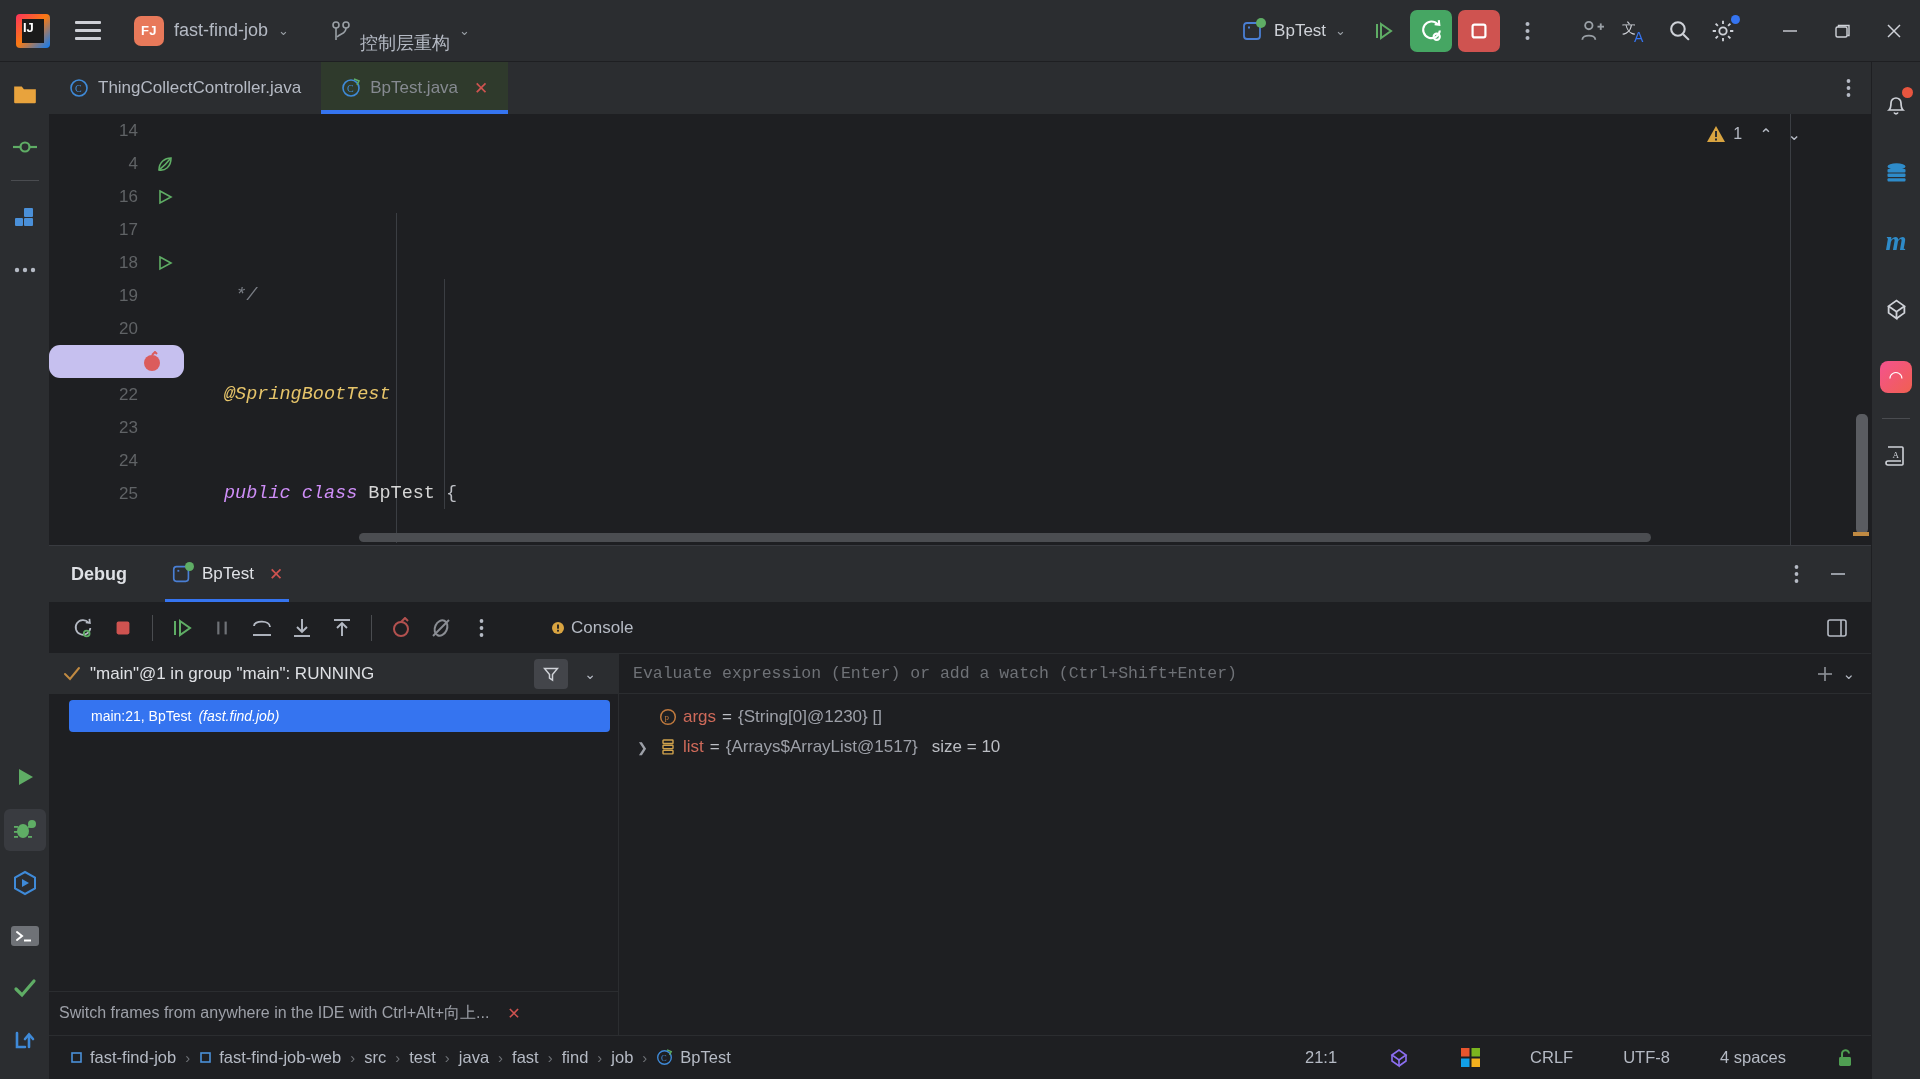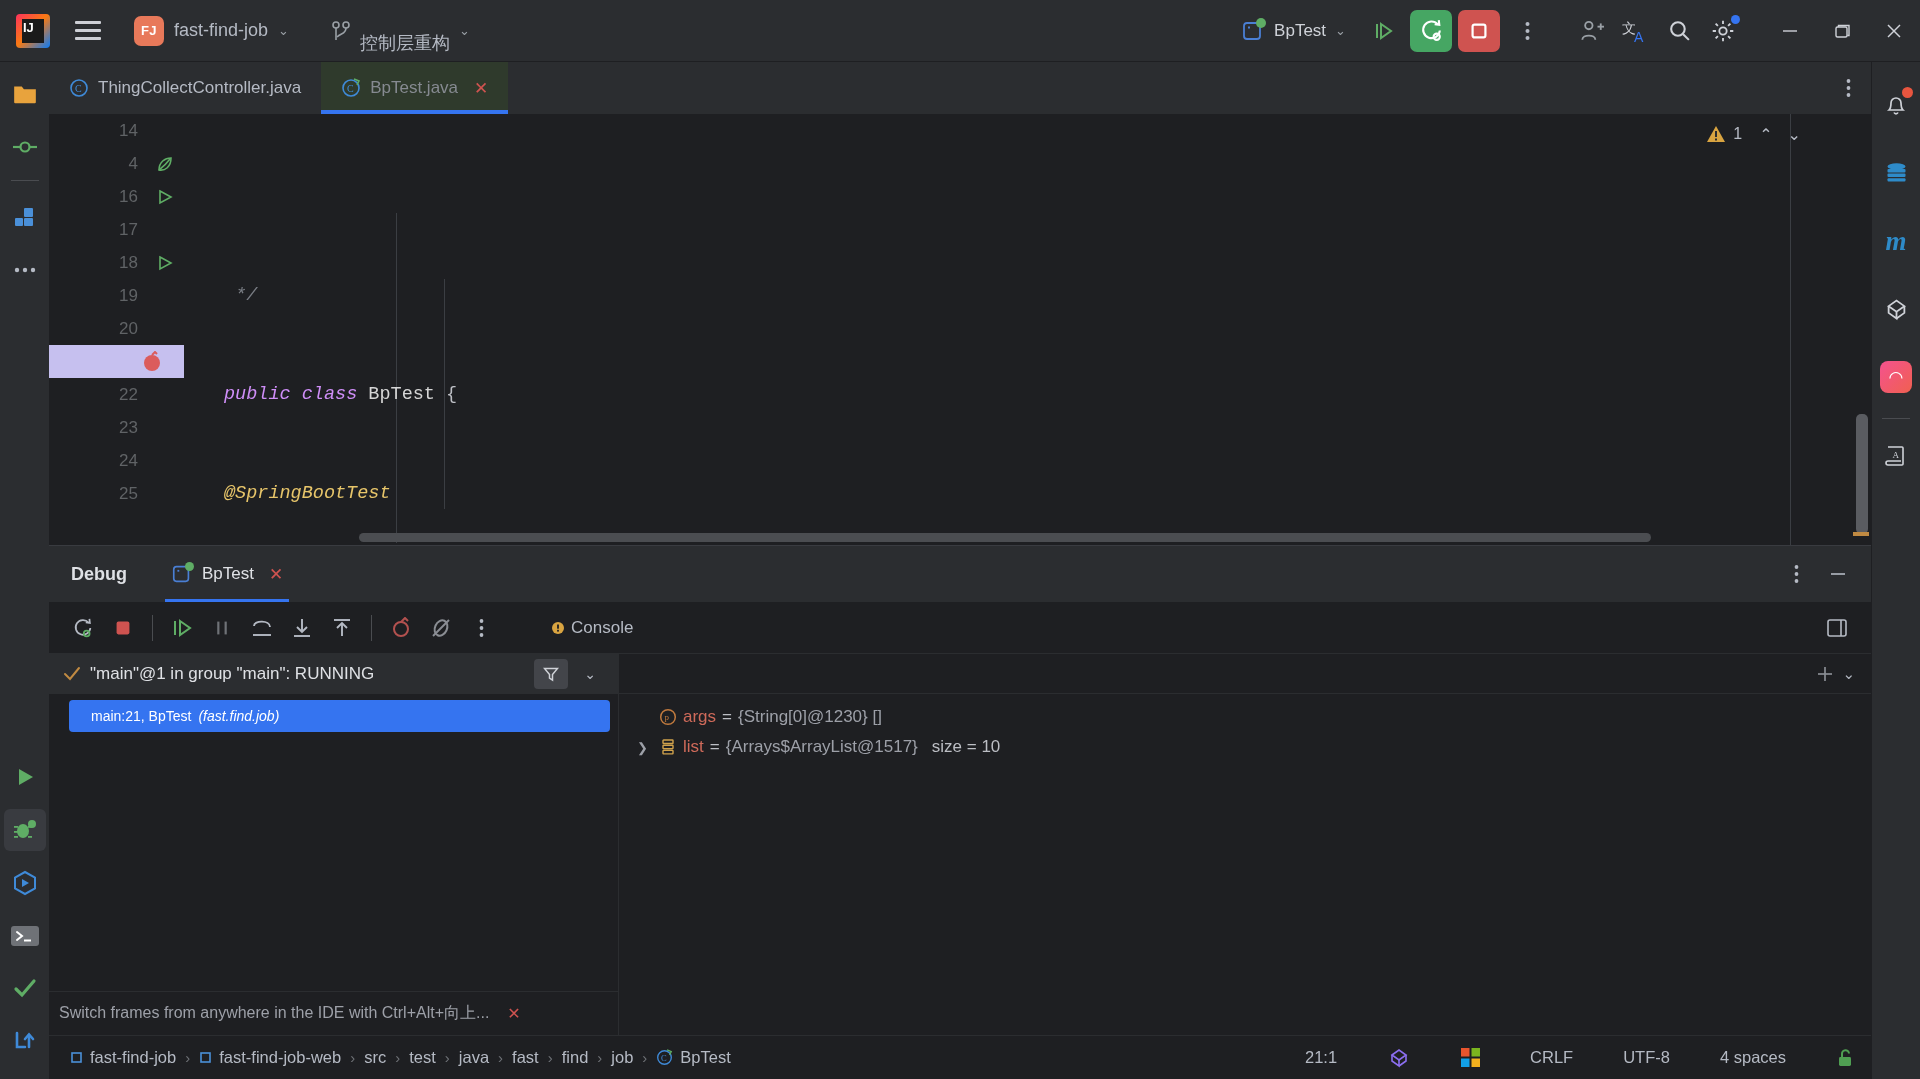--- a/index.html
+++ b/index.html
@@ -438,21 +438,21 @@
             </span>
           </div>
           <div class="gut-row">
             <span class="gut-num">19</span>
               <span class="gut-mark"></span>
           </div>
           <div class="gut-row">
             <span class="gut-num">20</span>
               <span class="gut-mark"></span>
           </div>
-          <div class="gut-row" style="background:#c6c0ef;">
+          <div class="gut-row" style="background:#c6c0ef;border-radius:11px;">
             <span class="gut-num" style="color:transparent;">21</span>
             <span class="gut-mark" style="position:absolute;left:84px;">
               <svg width="22" height="22" viewBox="0 0 22 22">
                 <circle cx="11" cy="12" r="8" fill="#db5c5c"></circle>
                 <path d="M11 4 L14 1 L16 3" stroke="#db5c5c" stroke-width="2" fill="none"></path>
               </svg>
             </span>
           </div>
           <div class="gut-row">
             <span class="gut-num">22</span>
@@ -470,22 +470,22 @@
             <span class="gut-num">25</span>
               <span class="gut-mark"></span>
           </div>
         </div>
 
         <div class="code-area">
           <div class="indent-guide" style="left:212px; top:99px; height:330px;"></div>
           <div class="indent-guide" style="left:260px; top:165px; height:230px;"></div>
 
           <div class="cline"><span class="cmt"> */</span></div>
+          <div class="cline"><span class="ann">@SpringBootTest</span></div>
           <div class="cline"><span class="k">public </span><span class="k">class </span><span class="typ">BpTest </span><span class="pun">{</span></div>
-          <div class="cline"><span class="ann">@SpringBootTest</span></div>
           
           
           
           
           
           
           
           
           
 
@@ -657,20 +657,21 @@
               </div>
             </div>
             <div class="frames-hint">
               <span>Switch frames from anywhere in the IDE with Ctrl+Alt+向上...</span>
               <span style="color:#cf5350;cursor:pointer;">✕</span>
             </div>
           </div>
 
           <div class="vars-pane">
             <div class="eval-bar">
+              <span class="eval-placeholder">Evaluate expression (Enter) or add a watch (Ctrl+Shift+Enter)</span>
               <div class="eval-right">
                 <span>
                   <svg width="22" height="22" viewBox="0 0 22 22" fill="none" stroke="#8a8d93" stroke-width="1.7">
                     <line x1="11" y1="4" x2="11" y2="18"></line>
                       <line x1="4" y1="11" x2="18" y2="11"></line>
                   </svg>
                 </span>
                 <span style="color:#b5bac4;font-size:15px;">⌄</span>
               </div>
             </div>

